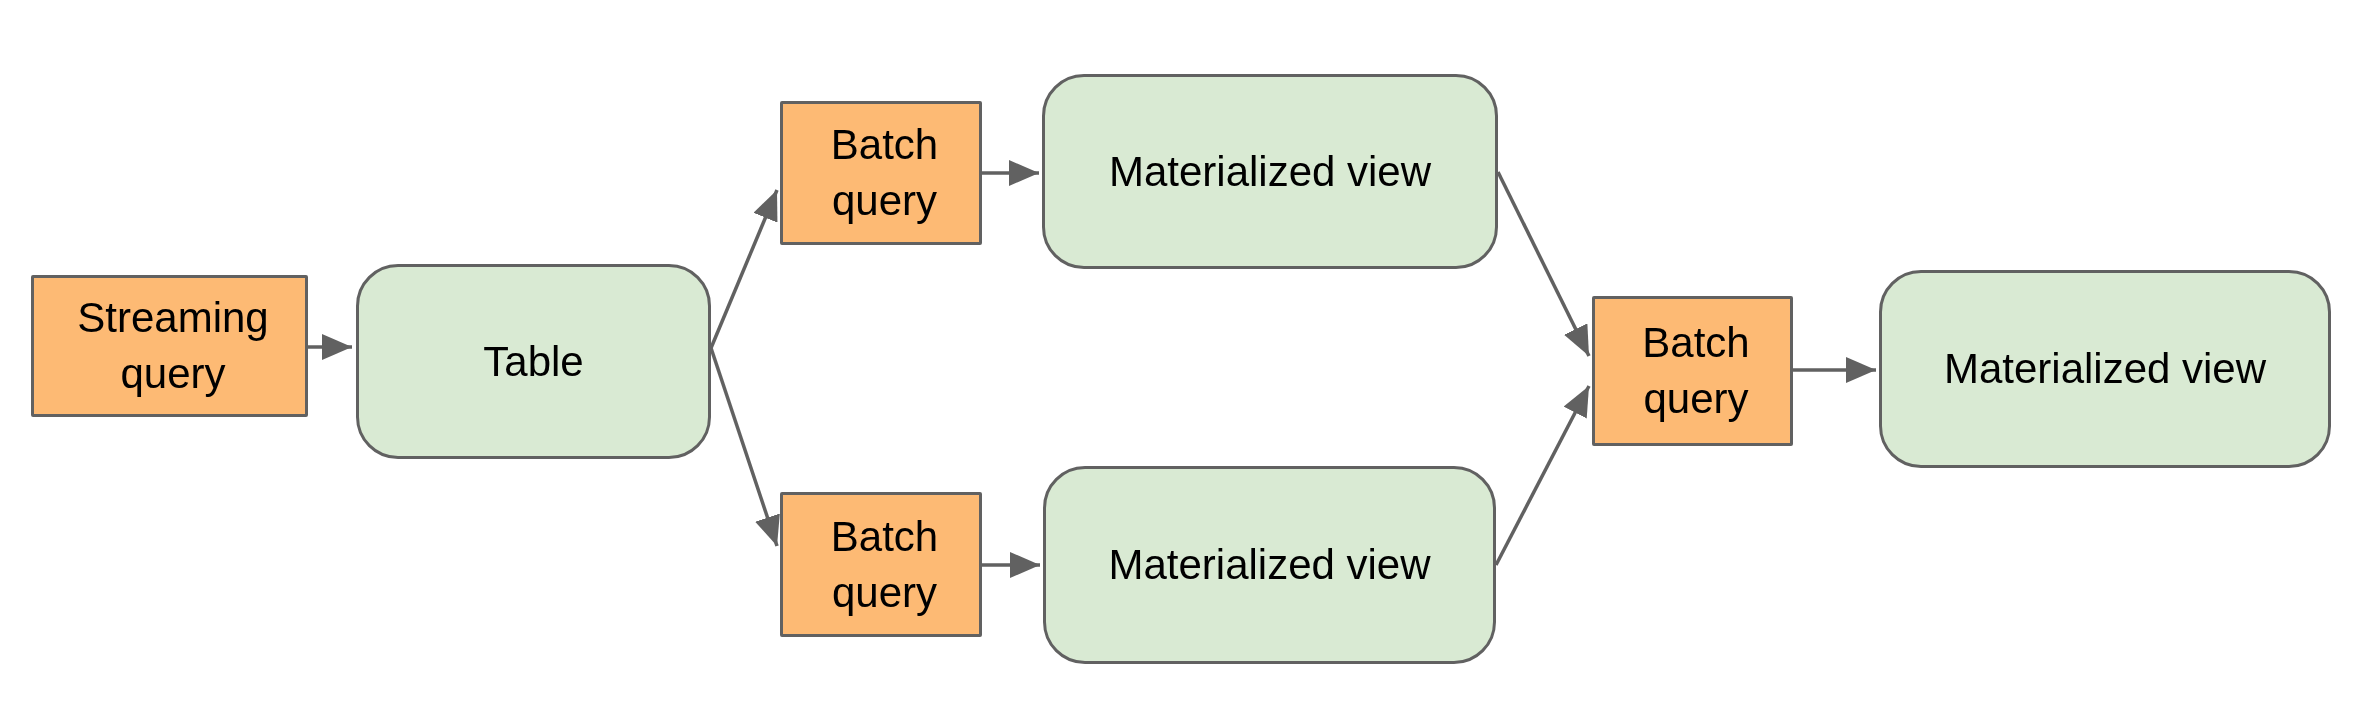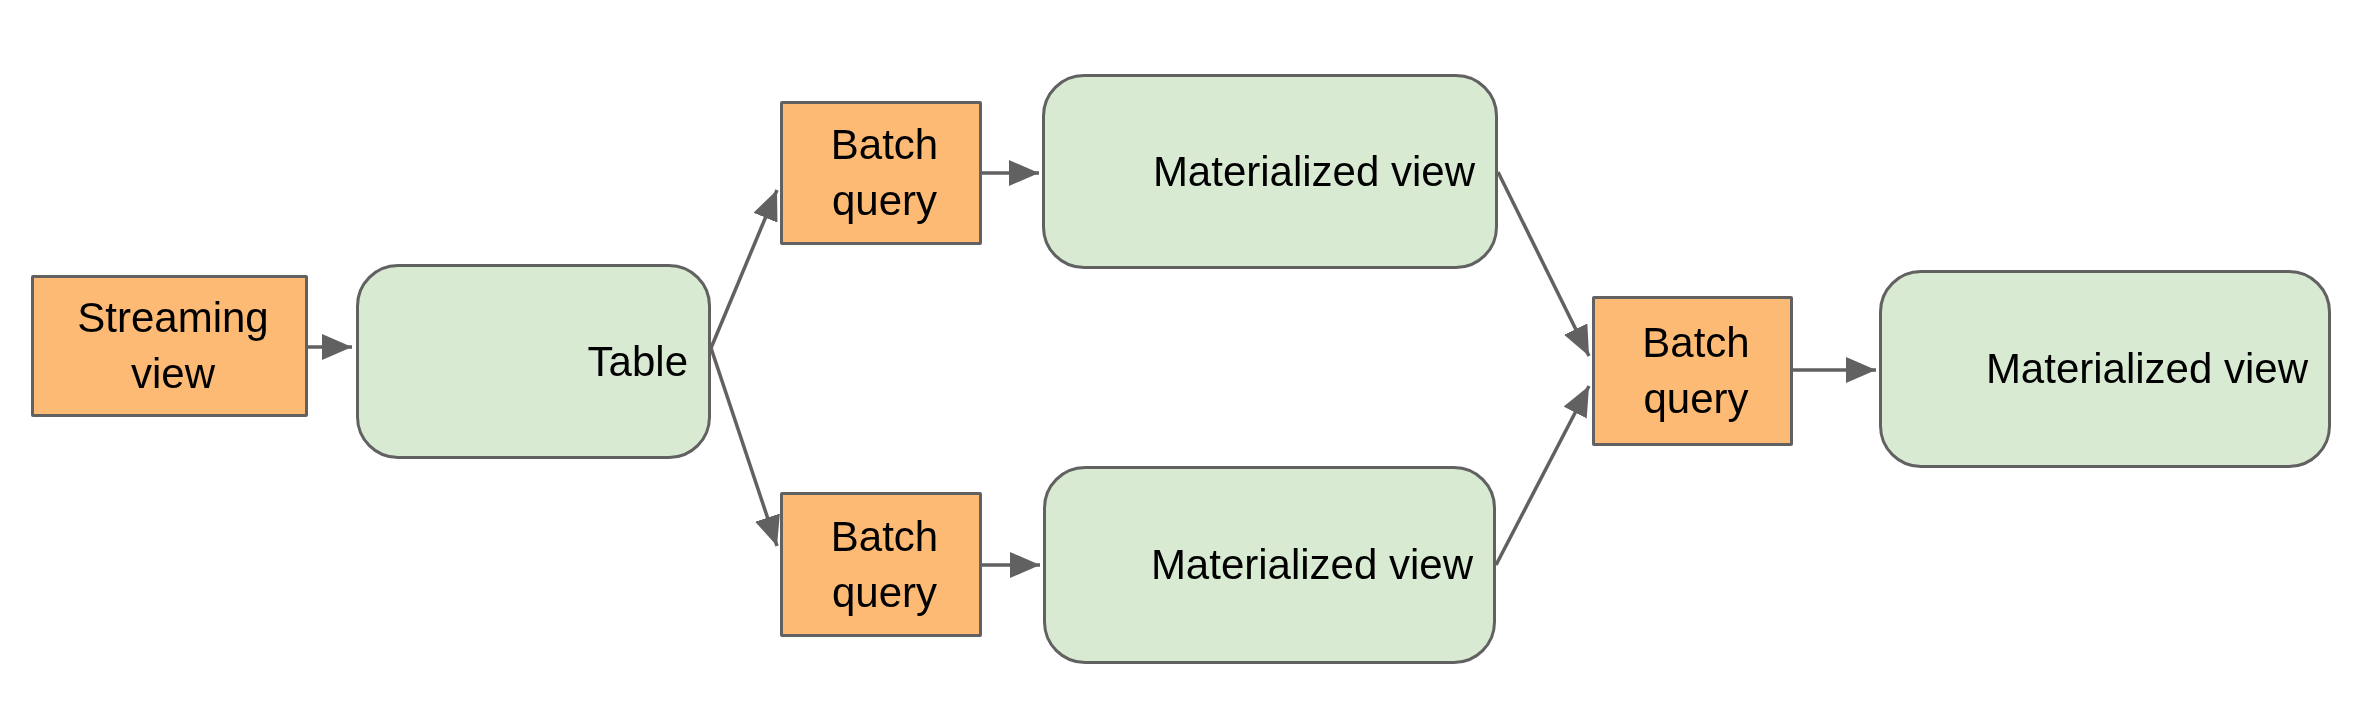--- a/index.html
+++ b/index.html
@@ -21,21 +21,21 @@
     display:flex;
     align-items:center;
     justify-content:center;
     text-align:center;
     font-size:42px;
     line-height:1.33;
     color:#000000;
     padding:0 20px;
   }
   .query   { background:#fdba74; border-radius:2px;padding-left:27px;  }
-  .storage { background:#d9ead3; border-radius:42px;justify-content:flex-end; }
+  .storage { background:#d9ead3; border-radius:42px; }
 
   #n-streaming-query        { left:31px;   top:275px; width:277px; height:142px; }
   #n-table                  { left:356px;  top:250px; width:355px; height:195px;margin-top:14px; }
   #n-batch-query-top        { left:780px;  top:101px; width:202px; height:144px; }
   #n-materialized-view-top  { left:1042px; top:74px;  width:456px; height:195px; }
   #n-batch-query-bottom     { left:780px;  top:492px; width:202px; height:145px; }
   #n-materialized-view-bottom{ left:1043px; top:466px; width:453px; height:198px; }
   #n-batch-query-right      { left:1592px; top:296px; width:201px; height:150px; }
   #n-materialized-view-final{ left:1879px; top:270px; width:452px; height:198px; }
 </style>
@@ -56,21 +56,21 @@
       <line x1="711" y1="348" x2="777" y2="546" marker-end="url(#arrow)"></line>
       <line x1="982" y1="173" x2="1039" y2="173" marker-end="url(#arrow)"></line>
       <line x1="982" y1="565" x2="1040" y2="565" marker-end="url(#arrow)"></line>
       <line x1="1498" y1="172" x2="1589" y2="356" marker-end="url(#arrow)"></line>
       <line x1="1496" y1="565" x2="1589" y2="386" marker-end="url(#arrow)"></line>
       <line x1="1793" y1="370" x2="1876" y2="370" marker-end="url(#arrow)"></line>
     </g>
   </svg>
 
   <div id="n-streaming-query" class="node query">
-    <span>Streaming view</span>
+    <span>Streaming query</span>
   </div>
 
   <div id="n-table" class="node storage">
     <span>Table</span>
   </div>
 
   <div id="n-batch-query-top" class="node query">
     <span>Batch query</span>
   </div>
 

